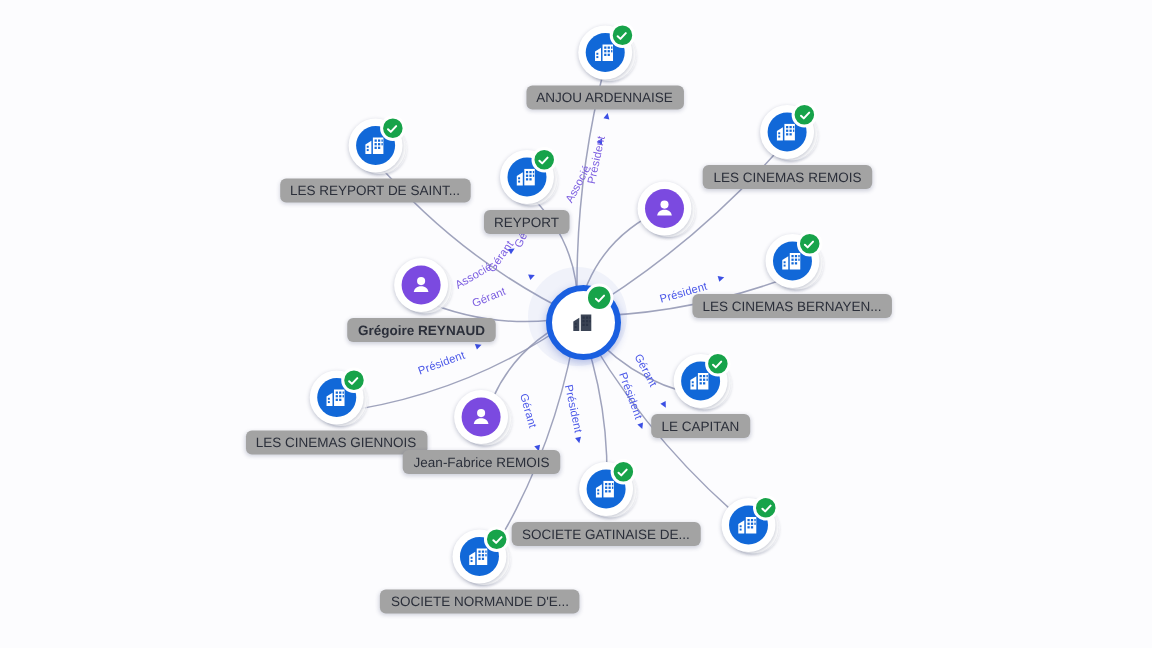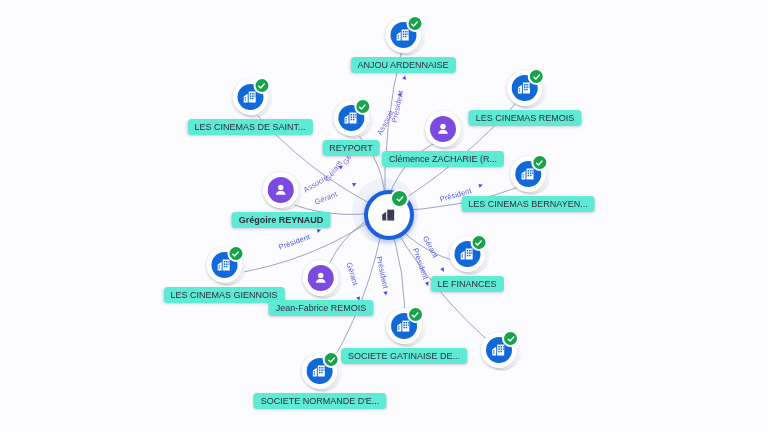--- a/index.html
+++ b/index.html
@@ -54,21 +54,21 @@
   .badge{
     position:absolute;right:-2px;top:-2px;width:13px;height:13px;border-radius:50%;
     background:#17a34a;border:2px solid #fff;
     display:flex;align-items:center;justify-content:center;
   }
   .badge svg{display:block;}
 
   
   .node-label{
     margin-top:4px;
-    background:#5eead4;border-radius:4px;
+    background:#a3a3a3;border-radius:4px;
     padding:3px 7px;
     font-size:9px;color:#2b2f3a;
     white-space:nowrap;
     box-shadow:0 1px 3px rgba(40,50,90,.22);
     text-align:center;
     display:inline-block;
     position:relative;left:50%;transform:translateX(-50%);
   }
   .node-label.selected{
     background:#2f53f0;color:#fff;font-weight:bold;
@@ -229,21 +229,21 @@
   </g>
 </svg>
             </div>
       </div>
       <div class="badge">
             <svg width="8" height="8" viewBox="0 0 10 10" aria-hidden="true">
   <path d="M1.6 5.2 L3.9 7.4 L8.4 2.6" fill="none" stroke="#fff" stroke-width="1.7" stroke-linecap="round" stroke-linejoin="round"></path>
 </svg>
           </div>
     </div>
-    <div class="node-label">LES CINEMAS DE SAINT...</div></div>
+    <div class="node-label">LES REYPORT DE SAINT...</div></div>
       <div class="node" style="left: 351px; top: 128px;">
     
     <div class="node-ico">
       <div class="stack s1"></div>
       <div class="stack s2"></div>
       <div class="disc">
         <div class="inner company">
               <svg width="16" height="16" viewBox="0 0 16 16" aria-hidden="true">
   <path d="M1.2 13.6V7.4l4-2.6v8.8z" fill="#ffffff"></path>
   <path d="M6.2 13.6V2.6h7.0v11z" fill="#ffffff"></path>
@@ -277,21 +277,21 @@
       <div class="disc">
         <div class="inner person">
               <svg width="16" height="16" viewBox="0 0 16 16" aria-hidden="true">
   <circle cx="8" cy="5.4" r="2.7" fill="#ffffff"></circle>
   <path d="M8 8.8c-3.0 0-4.6 1.8-4.9 3.9h9.8C12.6 10.6 11.0 8.8 8 8.8z" fill="#ffffff"></path>
 </svg>
             </div>
       </div>
 
     </div>
-    <div class="node-label">Clémence ZACHARIE (R...</div></div>
+    </div>
       <div class="node" style="left: 528px; top: 184px;">
     
     <div class="node-ico">
       <div class="stack s1"></div>
       <div class="stack s2"></div>
       <div class="disc">
         <div class="inner company">
               <svg width="16" height="16" viewBox="0 0 16 16" aria-hidden="true">
   <path d="M1.2 13.6V7.4l4-2.6v8.8z" fill="#ffffff"></path>
   <path d="M6.2 13.6V2.6h7.0v11z" fill="#ffffff"></path>
@@ -357,21 +357,21 @@
   </g>
 </svg>
             </div>
       </div>
       <div class="badge">
             <svg width="8" height="8" viewBox="0 0 10 10" aria-hidden="true">
   <path d="M1.6 5.2 L3.9 7.4 L8.4 2.6" fill="none" stroke="#fff" stroke-width="1.7" stroke-linecap="round" stroke-linejoin="round"></path>
 </svg>
           </div>
     </div>
-    <div class="node-label">LE FINANCES</div></div>
+    <div class="node-label">LE CAPITAN</div></div>
       <div class="node" style="left: 224px; top: 275px;">
     
     <div class="node-ico">
       <div class="stack s1"></div>
       <div class="stack s2"></div>
       <div class="disc">
         <div class="inner company">
               <svg width="16" height="16" viewBox="0 0 16 16" aria-hidden="true">
   <path d="M1.2 13.6V7.4l4-2.6v8.8z" fill="#ffffff"></path>
   <path d="M6.2 13.6V2.6h7.0v11z" fill="#ffffff"></path>

